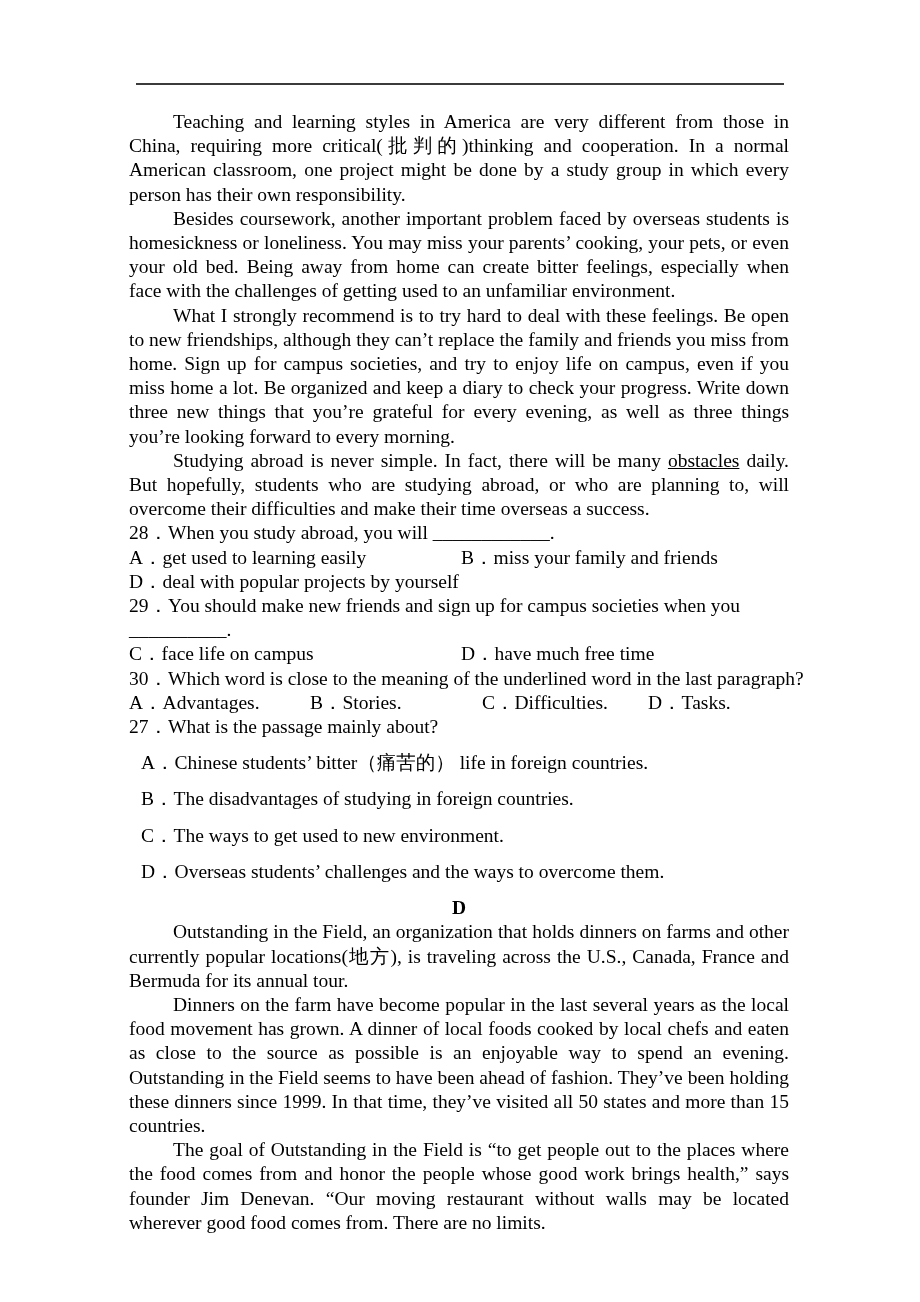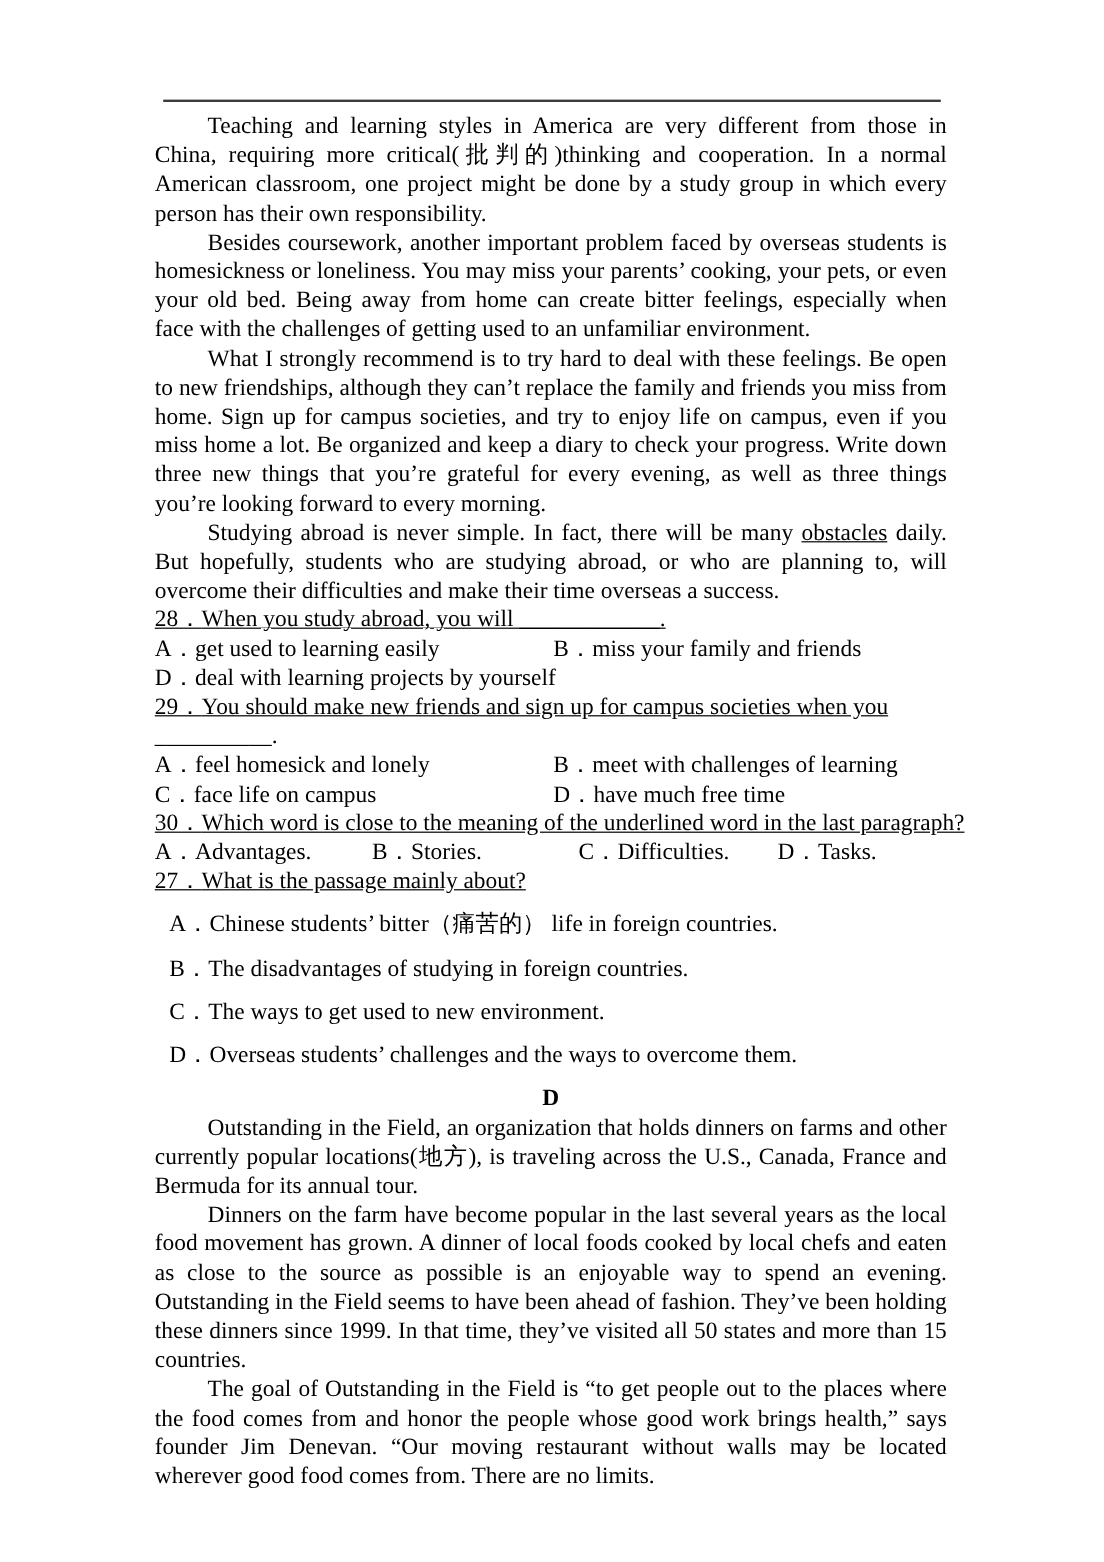--- a/index.html
+++ b/index.html
@@ -16,32 +16,32 @@
     overflow: hidden;
   }
   .top-rule {
     position: absolute;
     left: 136px; top: 83px;
     width: 648px; height: 2px;
     background: #3b3b3b;
   }
   .content {
     position: absolute;
-    left: 129px; top: 94px;
+    left: 129px; top: 110px;
     width: 660px;
     font-size: 19.5px;
     line-height: 24.2px;
   }
   p.para {
     margin: 0;
     text-indent: 44px;
     text-align: justify;
   }
   .uword { text-decoration: underline; }
-  .q-line { margin: 0; white-space: nowrap; text-decoration: underline; }
+  .q-line { margin: 0; white-space: nowrap; }
   .blank-line { margin: 0; }
   .opt-row { display: flex; margin: 0; }
   .opt { white-space: nowrap; }
   .opt-colA { width: 332px; flex: 0 0 332px; }
   .w4-a { width: 181px; flex: 0 0 181px; }
   .w4-b { width: 172px; flex: 0 0 172px; }
   .w4-c { width: 166px; flex: 0 0 166px; }
   .opt-full { margin: 12px; white-space: nowrap; }
   .section-heading {
     margin: 0;
@@ -61,29 +61,25 @@
     <p class="para">Besides coursework, another important problem faced by overseas students is homesickness or loneliness. You may miss your parents’ cooking, your pets, or even your old bed. Being away from home can create bitter feelings, especially when face with the challenges of getting used to an unfamiliar environment.</p>
     <p class="para">What I strongly recommend is to try hard to deal with these feelings. Be open to new friendships, although they can’t replace the family and friends you miss from home. Sign up for campus societies, and try to enjoy life on campus, even if you miss home a lot. Be organized and keep a diary to check your progress. Write down three new things that you’re grateful for every evening, as well as three things you’re looking forward to every morning.</p>
     <p class="para"><span>Studying abroad is never simple. In fact, there will be many </span><span class="uword">obstacles</span><span> daily. But hopefully, students who are studying abroad, or who are planning to, will overcome their difficulties and make their time overseas a success.</span></p>
 
     <p class="q-line"><span>28．</span><span>When you study abroad, you will ____________.</span></p>
     <div class="opt-row">
       <div class="opt opt-colA"><span>A．</span><span>get used to learning easily</span></div>
       <div class="opt"><span>B．</span><span>miss your family and friends</span></div>
     </div>
     <div class="opt-row">
-      <div class="opt"><span>D．</span><span>deal with learning projects by yourself</span></div>
+      <div class="opt"><span>D．</span><span>deal with popular projects by yourself</span></div>
     </div>
 
     <p class="q-line"><span>29．</span><span>You should make new friends and sign up for campus societies when you</span></p>
     <p class="blank-line">__________.</p>
-    <div class="opt-row">
-      <div class="opt opt-colA"><span>A．</span><span>feel homesick and lonely</span></div>
-      <div class="opt"><span>B．</span><span>meet with challenges of learning</span></div>
-    </div>
     <div class="opt-row">
       <div class="opt opt-colA"><span>C．</span><span>face life on campus</span></div>
       <div class="opt"><span>D．</span><span>have much free time</span></div>
     </div>
 
     <p class="q-line"><span>30．</span><span>Which word is close to the meaning of the underlined word in the last paragraph?</span></p>
     <div class="opt-row">
       <div class="opt w4-a"><span>A．</span><span>Advantages.</span></div>
       <div class="opt w4-b"><span>B．</span><span>Stories.</span></div>
       <div class="opt w4-c"><span>C．</span><span>Difficulties.</span></div>

